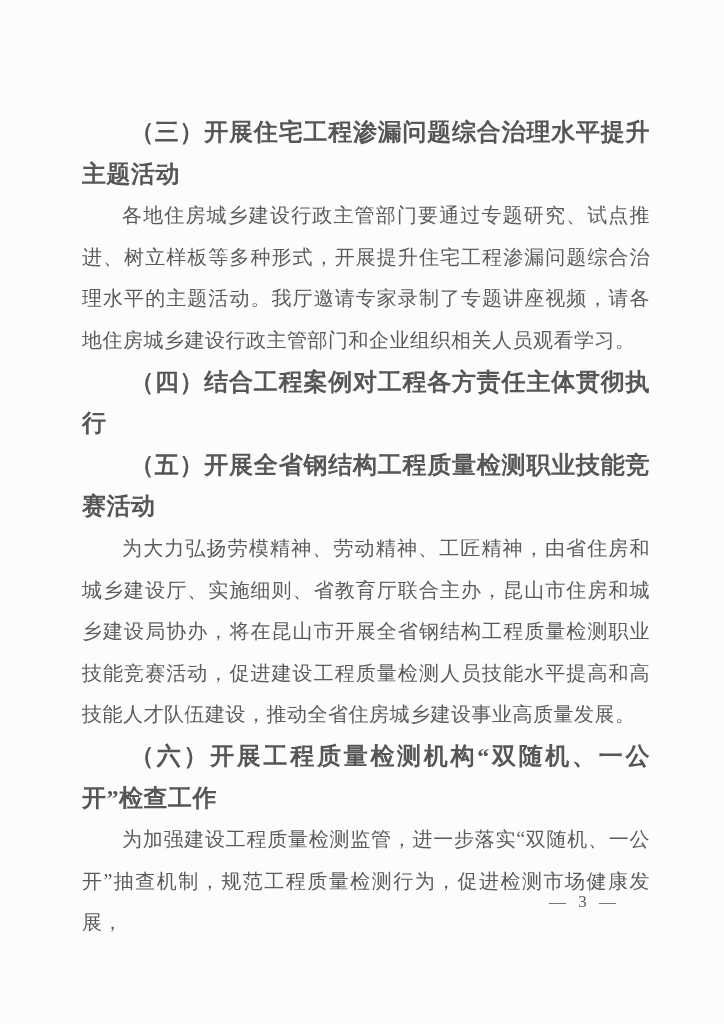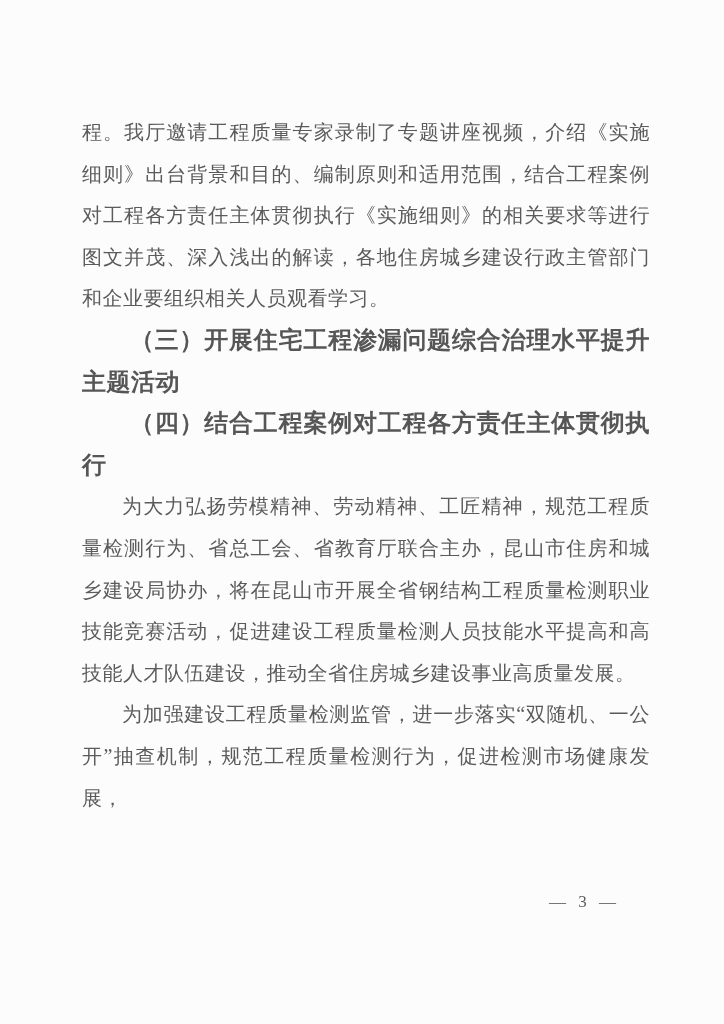--- a/index.html
+++ b/index.html
@@ -56,28 +56,30 @@
     letter-spacing: 4px;
     font-family: "Liberation Serif", "DejaVu Serif", serif;
   }
 </style>
 </head>
 <body>
 
 <div class="page">
   <main class="content">
 
-    <p class="para continuation">程。我厅邀请工程质量专家录制了专题讲座视频，介绍《实施细则》出台背景和目的、编制原则和适用范围，结合工程案例对工程各方责任主体贯彻执行《实施细则》的相关要求等进行图文并茂、深入浅出的解读，各地住房城乡建设行政主管部门和企业要组织相关人员观看学习。</p>
 
     <p class="heading">（三）开展住宅工程渗漏问题综合治理水平提升主题活动</p>
+    <p class="para">各地住房城乡建设行政主管部门要通过专题研究、试点推进、树立样板等多种形式，开展提升住宅工程渗漏问题综合治理水平的主题活动。我厅邀请专家录制了专题讲座视频，请各地住房城乡建设行政主管部门和企业组织相关人员观看学习。</p>
 
     <p class="heading">（四）结合工程案例对工程各方责任主体贯彻执行</p>
 
-    <p class="para">为大力弘扬劳模精神、劳动精神、工匠精神，规范工程质量检测行为、省总工会、省教育厅联合主办，昆山市住房和城乡建设局协办，将在昆山市开展全省钢结构工程质量检测职业技能竞赛活动，促进建设工程质量检测人员技能水平提高和高技能人才队伍建设，推动全省住房城乡建设事业高质量发展。</p>
+    <p class="heading">（五）开展全省钢结构工程质量检测职业技能竞赛活动</p>
+    <p class="para">为大力弘扬劳模精神、劳动精神、工匠精神，由省住房和城乡建设厅、实施细则、省教育厅联合主办，昆山市住房和城乡建设局协办，将在昆山市开展全省钢结构工程质量检测职业技能竞赛活动，促进建设工程质量检测人员技能水平提高和高技能人才队伍建设，推动全省住房城乡建设事业高质量发展。</p>
 
+    <p class="heading">（六）开展工程质量检测机构“双随机、一公开”检查工作</p>
     <p class="para">为加强建设工程质量检测监管，进一步落实“双随机、一公开”抽查机制，规范工程质量检测行为，促进检测市场健康发展，</p>
 
   </main>
 
   <footer class="page-footer">
     <span class="page-number">— 3 —</span>
   </footer>
 </div>
 
 </body></html>

